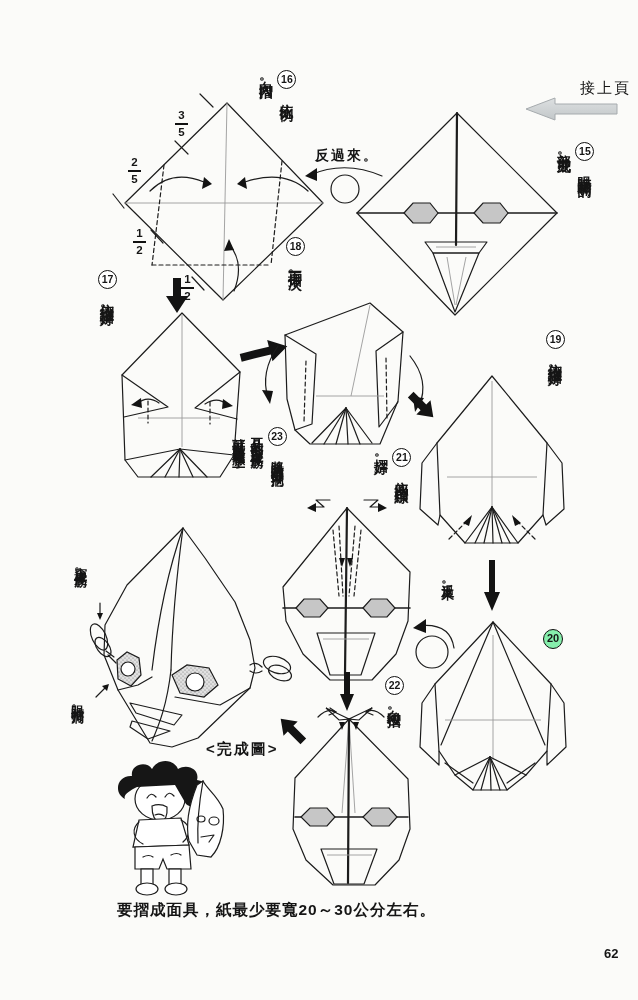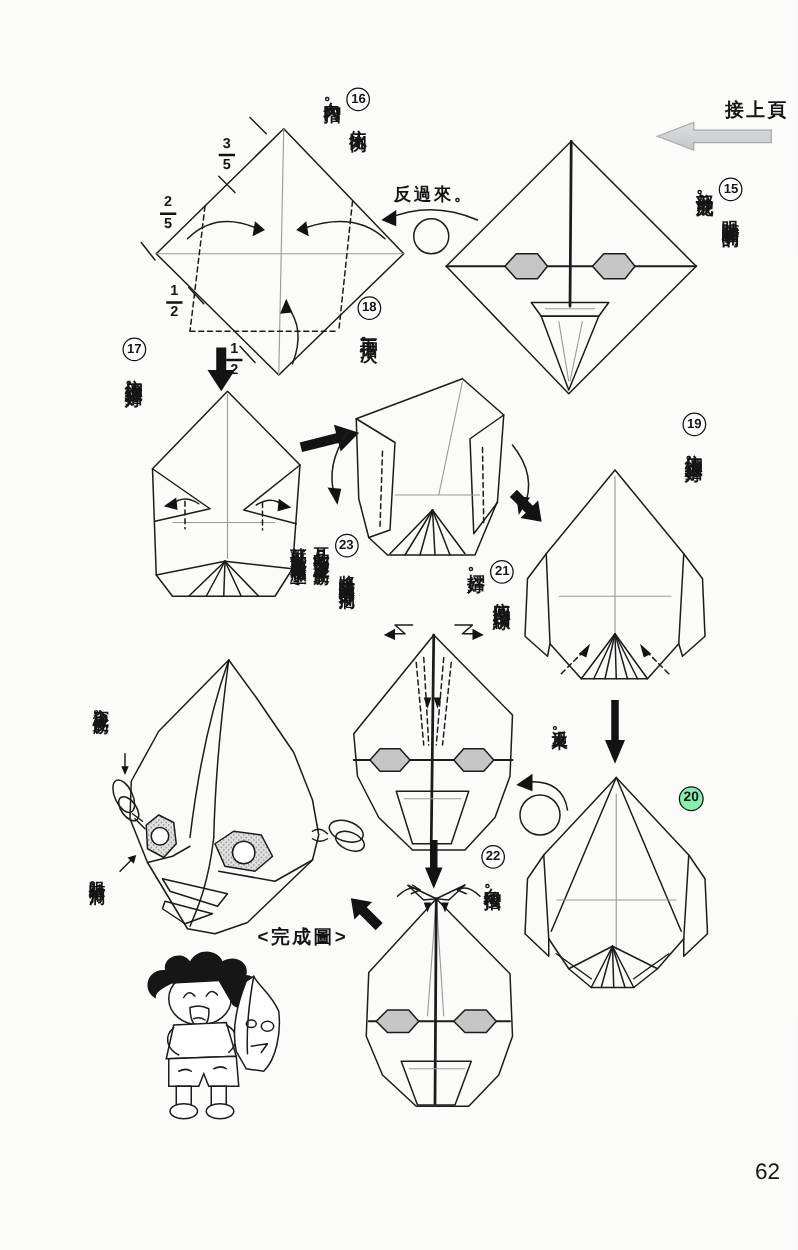--- a/index.html
+++ b/index.html
@@ -16,22 +16,22 @@
   .wh{fill:#ffffff;stroke:#1c1c1c;stroke-width:1.2;}
   .vlabel{position:absolute;display:flex;flex-direction:row-reverse;gap:4px;align-items:flex-start;}
   .vcol{writing-mode:vertical-rl;text-orientation:upright;font-size:14px;font-weight:600;line-height:1.1;letter-spacing:2px;white-space:nowrap;}
   .sm .vcol{font-size:13px;}
   .cnum{display:inline-block;width:17px;height:17px;border:1.7px solid #111;border-radius:50%;font-size:10.5px;font-weight:700;text-align:center;line-height:16px;writing-mode:horizontal-tb;letter-spacing:0;margin-bottom:4px;background:#fff;}
   .cnum-abs{position:absolute;width:18px;height:18px;border:1.8px solid #111;border-radius:50%;font-size:11px;font-weight:700;text-align:center;line-height:17px;background:#86efac;}
   .hlabel{position:absolute;font-size:14px;font-weight:600;letter-spacing:2px;white-space:nowrap;}
   .frac{position:absolute;display:flex;flex-direction:column;align-items:center;font-weight:700;font-size:11.5px;line-height:1;}
   .frac .fbar{width:13px;height:2px;background:#111;margin:1.5px 0;}
   #footer-note{position:absolute;left:117px;top:900px;font-size:15.5px;font-weight:600;letter-spacing:1px;}
-  #page-number{position:absolute;left:604px;top:927px;font-size:18px;font-weight:400;}
-  #continue-label{position:absolute;left:580px;top:79px;font-size:15px;font-weight:700;letter-spacing:2px;}
+  #page-number{position:absolute;left:604px;top:946px;font-size:13px;font-weight:700;}
+  #continue-label{position:absolute;left:580px;top:79px;font-size:15px;font-weight:400;letter-spacing:2px;}
 </style>
 </head>
 <body>
 
 <div id="page">
 
   <div id="continue-label">接上頁</div>
   <svg style="left:525px;top:96px" width="94" height="27" viewBox="0 0 94 27">
     <defs>
         <linearGradient id="gar" x1="0" y1="0" x2="0" y2="1">
@@ -350,15 +350,16 @@
       <ellipse class="ln" cx="109" cy="58" rx="5" ry="4"></ellipse>
     <path class="ln" d="M96,74 L109,72 L104,79"></path>
     <path class="wh" d="M30,84 L84,82 L86,106 L62,106 L58,96 L54,106 L30,106 Z"></path>
     <path class="ln" d="M38,94 q6,-3 10,0 M66,92 q6,-3 10,0"></path>
     <rect class="wh" x="36" y="106" width="12" height="16"></rect>
     <rect class="wh" x="64" y="106" width="12" height="16"></rect>
     <ellipse class="wh" cx="42" cy="126" rx="11" ry="6"></ellipse>
     <ellipse class="wh" cx="71" cy="126" rx="11" ry="6"></ellipse>
   </svg>
 
+  <div id="footer-note">要摺成面具，紙最少要寬20～30公分左右。</div>
   <div id="page-number">62</div>
 
 </div>
 
 </body></html>

